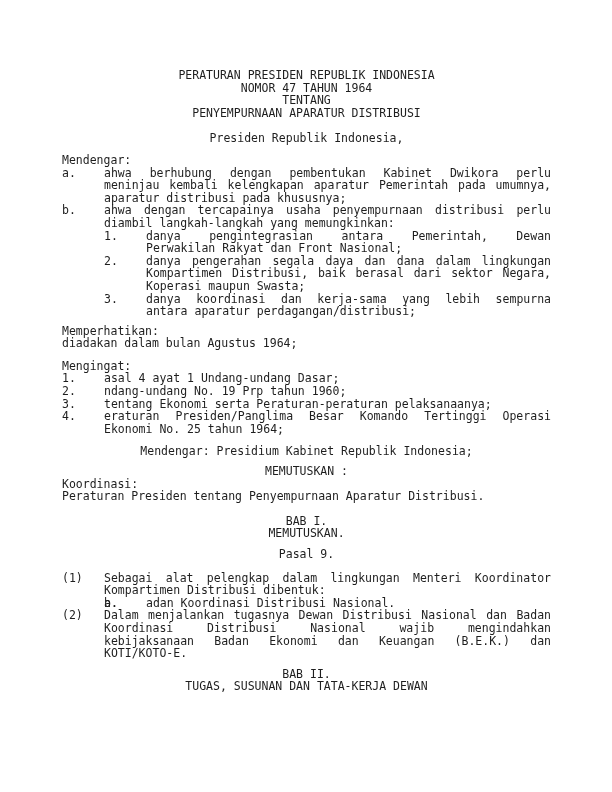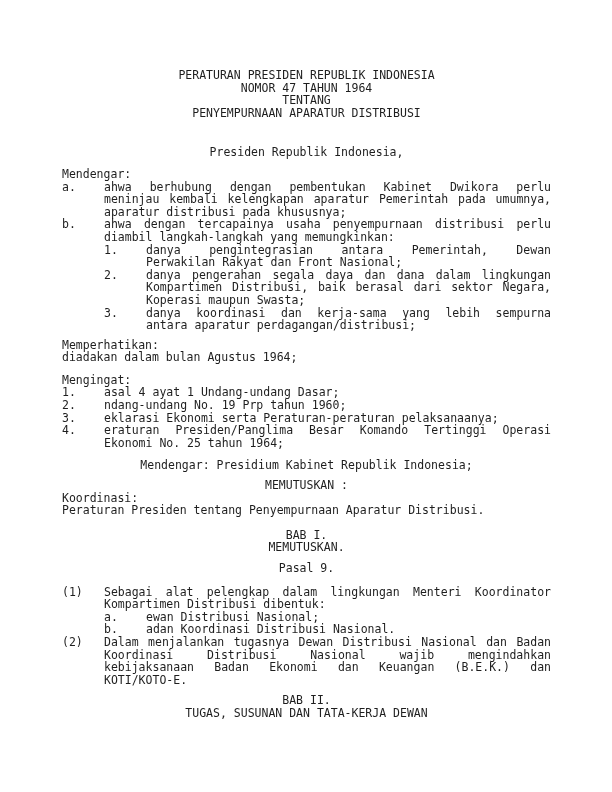--- a/index.html
+++ b/index.html
@@ -15,21 +15,21 @@
   }
   .content{position:absolute;left:62px;top:69px;width:489px;}
   .center{text-align:center;}
   .jl{text-align:justify;text-align-last:justify;}
   .item{position:relative;}
   .item>.lbl{position:absolute;left:0;top:0;white-space:pre;}
   .item>.txt{margin-left:42px;}
   .item.l2>.lbl{left:42px;}
   .item.l2>.txt{margin-left:84px;}
   .mt7{margin-top:7px}.mt8{margin-top:8px}.mt9{margin-top:9px}
-  .mt10{margin-top:10px}.mt11{margin-top:11px}.mt12{margin-top:12px}.mt13{margin-top:27px}
+  .mt10{margin-top:10px}.mt11{margin-top:11px}.mt12{margin-top:12px}.mt13{margin-top:13px}
 </style>
 </head>
 <body>
 
 <div class="page">
   <div class="content">
 
     <div class="center">
       <div>PERATURAN PRESIDEN REPUBLIK INDONESIA</div>
       <div>NOMOR 47 TAHUN 1964</div>
@@ -100,21 +100,21 @@
     <div class="item">
       <span class="lbl">2.</span>
       <div class="txt">
         <div>ndang-undang No. 19 Prp tahun 1960;</div>
       </div>
     </div>
 
     <div class="item">
       <span class="lbl">3.</span>
       <div class="txt">
-        <div>eklarasi Ekonomi serta Peraturan-peraturan pelaksanaanya;</div>
+        <div>tentang Ekonomi serta Peraturan-peraturan pelaksanaanya;</div>
       </div>
     </div>
 
     <div class="item">
       <span class="lbl">4.</span>
       <div class="txt">
         <div class="jl">eraturan Presiden/Panglima Besar Komando Tertinggi Operasi</div>
         <div>Ekonomi No. 25 tahun 1964;</div>
       </div>
     </div>
@@ -136,23 +136,20 @@
     <div class="item mt11">
       <span class="lbl">(1)</span>
       <div class="txt">
         <div class="jl">Sebagai alat pelengkap dalam lingkungan Menteri Koordinator</div>
         <div>Kompartimen Distribusi dibentuk:</div>
       </div>
     </div>
 
     <div class="item l2">
       <span class="lbl">a.</span>
-      <div class="txt">
-        <div>ewan Distribusi Nasional;</div>
-      </div>
     </div>
 
     <div class="item l2">
       <span class="lbl">b.</span>
       <div class="txt">
         <div>adan Koordinasi Distribusi Nasional.</div>
       </div>
     </div>
 
     <div class="item">

